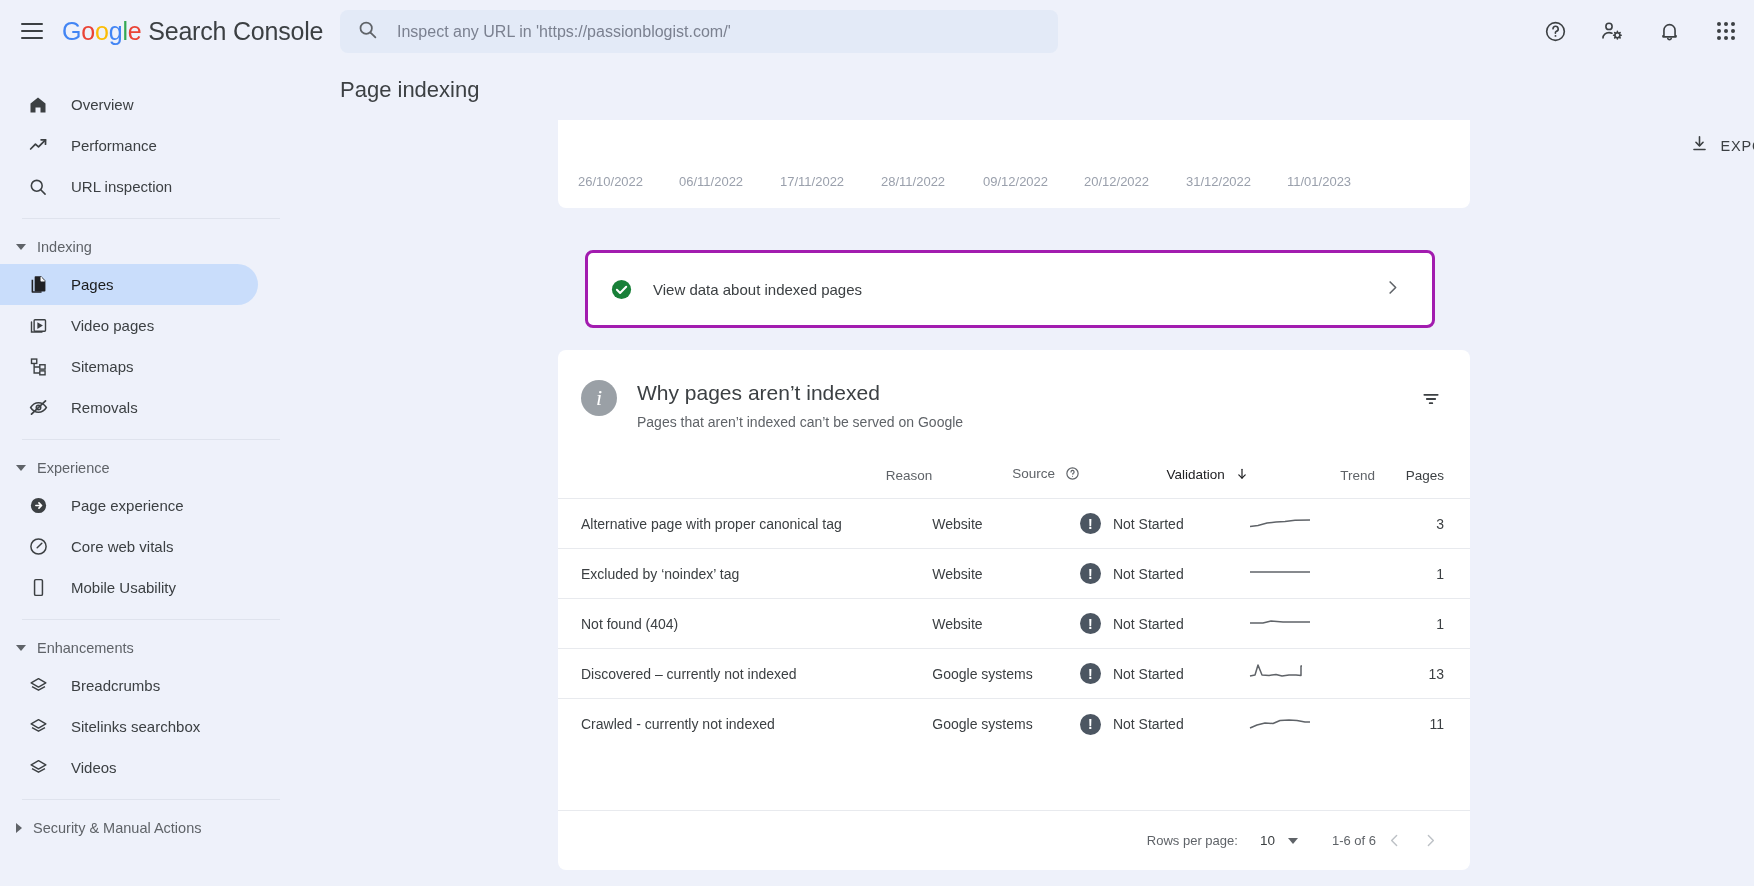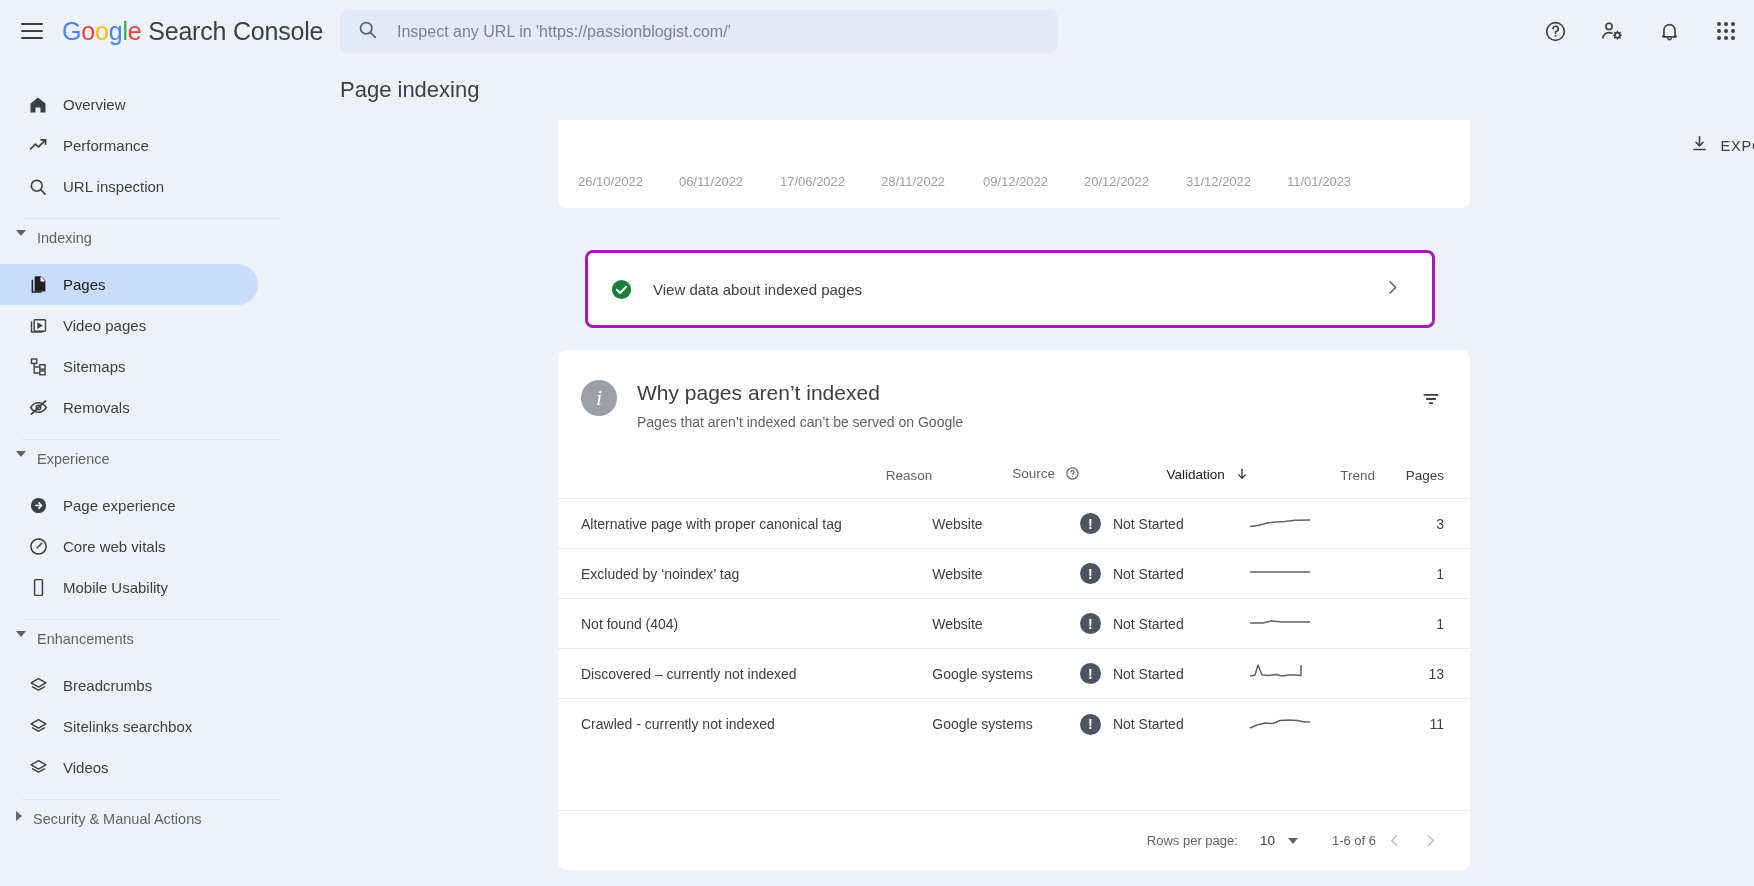--- a/index.html
+++ b/index.html
@@ -60,25 +60,25 @@
   .site-picker .stxt { font-size: 14.5px; color: #3c4043; margin-left: 10px; white-space: nowrap; }
   .site-picker .caret { margin-left: auto; margin-right: 18px; width: 0; height: 0;
     border-left: 5px solid transparent; border-right: 5px solid transparent;
     border-top: 6px solid #5f6368; }
 
   .nav { margin-top: 22px; }
   .navitem { height: 41px; display: flex; align-items: center; padding-left: 26px;
     border-radius: 0 21px 21px 0; margin-right: 42px; cursor: pointer; }
   .navitem.active { background: #c9ddfb; }
   .navitem .ic { width: 24px; display: flex; align-items: center; justify-content: center; }
-  .navitem .lbl { font-size: 15px; color: #3c4043; margin-left: 13px; white-space: nowrap; text-align: center; }
+  .navitem .lbl { font-size: 15px; color: #3c4043; margin-left: 21px; white-space: nowrap; text-align: center; }
   .navitem.active .lbl { color: #1b1c1d; }
 
   .divider { height: 1px; background: #dfe3ed; margin: 11px 20px 11px 22px; }
-  .grouphead { height: 34px; display: flex; padding-left: 16px; cursor: pointer; }
+  .grouphead { height: 34px; display: flex; align-items: center; padding-left: 16px; cursor: pointer; }
   .grouphead .tri { width: 0; height: 0; margin-right: 11px; }
   .grouphead .tri.open { border-left: 5px solid transparent; border-right: 5px solid transparent;
     border-top: 6px solid #5f6368; }
   .grouphead .tri.closed { border-top: 5px solid transparent; border-bottom: 5px solid transparent;
     border-left: 6px solid #5f6368; }
   .grouphead .gl { font-size: 14.5px; color: #5f6368; }
 
   
   .main { position: absolute; left: 300px; top: 62px; width: 1454px; height: 824px;
     background: #eef1fa; overflow: hidden; }
@@ -396,21 +396,21 @@
           <path d="M5 19.5h14"></path>
       </svg>
     </span>
     <span class="etxt">EXPO</span>
   </div>
 
   <div class="chartcard">
     <div class="axis">
       <span style="left:20px">26/10/2022</span>
       <span style="left:121px">06/11/2022</span>
-      <span style="left:222px">17/06/2022</span>
+      <span style="left:222px">17/11/2022</span>
       <span style="left:323px">28/11/2022</span>
       <span style="left:425px">09/12/2022</span>
       <span style="left:526px">20/12/2022</span>
       <span style="left:628px">31/12/2022</span>
       <span style="left:729px">11/01/2023</span>
     </div>
   </div>
 
   <div class="infocard">
     <span style="margin-left:22px;display:flex">

